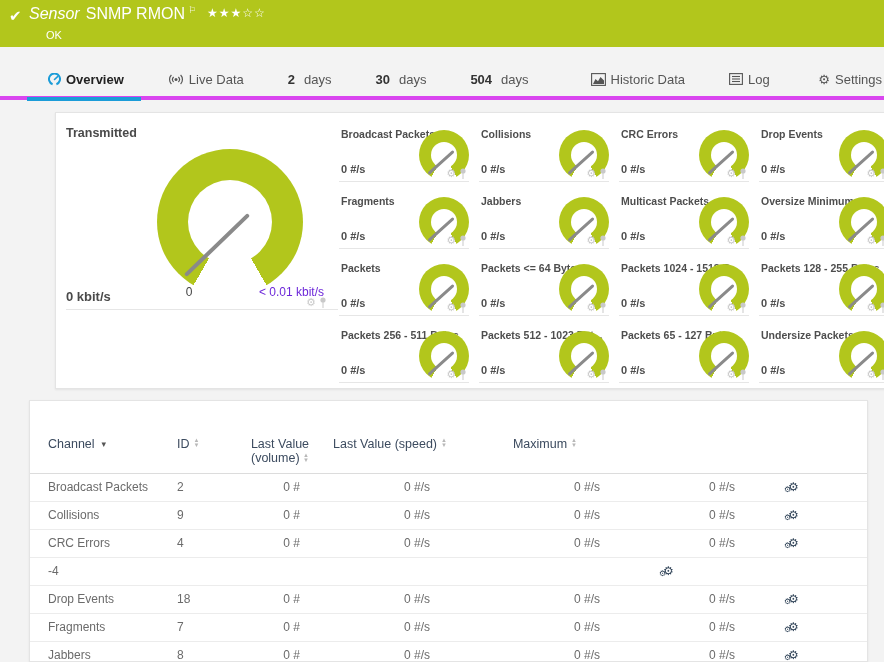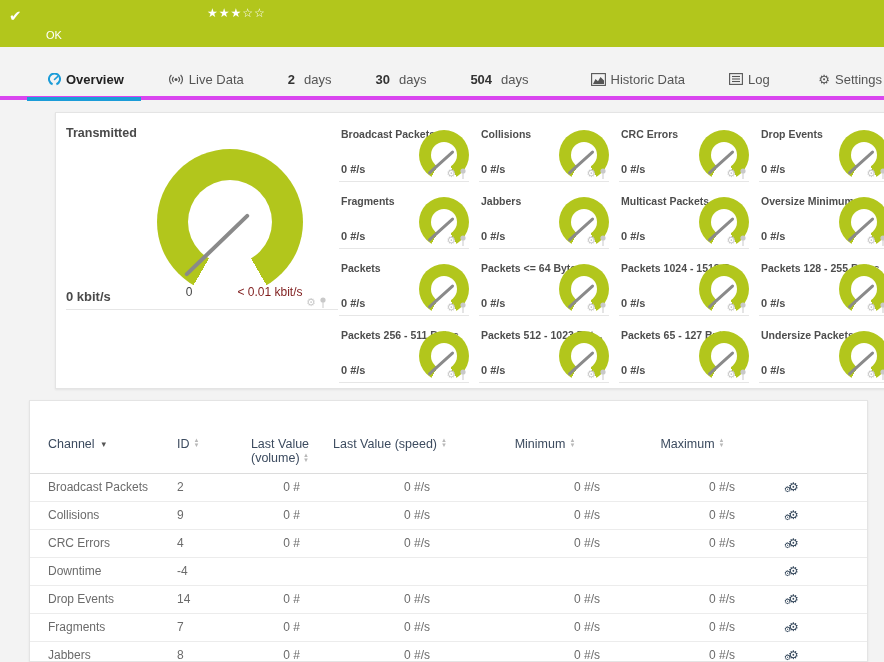--- a/index.html
+++ b/index.html
@@ -39,21 +39,21 @@
   .bigtitle{position:absolute;left:10px;top:13px;font-size:12.5px;font-weight:bold;color:#4a4a4a;}
   .gauge{position:absolute;}
   .gauge .ring{position:absolute;left:0;top:0;width:100%;height:100%;border-radius:50%;
     background:conic-gradient(from 210deg,var(--green) 0 300deg,transparent 300deg 360deg);}
   .gauge .hole{position:absolute;border-radius:50%;background:#fff;}
   .gauge .needle{position:absolute;background:var(--needle);border-radius:3px;}
   .biggauge{left:101px;top:36px;width:146px;height:146px;}
   .biggauge .hole{left:31px;top:31px;width:84px;height:84px;}
   .biggauge .needle{left:16px;top:94px;width:88px;height:4px;transform:rotate(-44deg);}
   .bigmin{position:absolute;left:118px;top:172px;width:30px;text-align:center;font-size:12px;color:#444;}
-  .bigmax{position:absolute;left:160px;top:172px;width:108px;text-align:center;font-size:12px;color:#7f1d1d;}
+  .bigmax{position:absolute;left:160px;top:172px;width:108px;text-align:right;font-size:12px;color:#6d28d9;}
   .bigvalue{position:absolute;left:10px;top:176px;font-size:13px;font-weight:bold;color:#4a4a4a;}
   .bigsep{position:absolute;left:10px;top:196px;width:272px;height:1px;background:#e6e6e6;}
   .bigicons{position:absolute;left:250px;top:184px;}
 
   .micons,.bigicons{display:flex;gap:3px;align-items:center;color:#c9c9c9;}
   .micons .gearico,.bigicons .gearico{font-size:11px;line-height:11px;cursor:pointer;}
   .pinico{cursor:pointer;}
 
   
   .minigrid{position:absolute;left:283px;top:10px;width:550px;display:grid;
@@ -82,20 +82,23 @@
   .c3{padding-right:20px;}.c4{padding-right:30px;}.c5{padding-right:30px;}.c6{padding-right:20px;}
   .c7 .gears{position:relative;display:inline-block;margin-left:33px;color:#33465a;cursor:pointer;}
   .gears .g-big{font-size:12px;}
   .gears .g-sm{position:absolute;left:-4px;bottom:-2px;font-size:8px;}
 </style>
 </head>
 <body>
 
 <div class="topbar">
   <span class="check ico">✔</span>
+  <div class="titleline">
+    <span class="kind">Sensor</span><span>SNMP RMON</span><span class="flag ico">⚐</span>
+  </div>
   <div class="stars ico">★★★☆☆</div>
   <div class="ok">OK</div>
 </div>
 
 <div class="tabs">
   <div class="tab active">
     <svg width="13" height="13" viewBox="0 0 13 13">
       <path d="M4.6 11.2 A5.5 5.5 0 1 1 8.4 11.2" fill="none" stroke="#1b9cd8" stroke-width="2"></path>
       <line x1="6.5" y1="6.5" x2="9.6" y2="3.6" stroke="#1b9cd8" stroke-width="1.6" stroke-linecap="round"></line>
     </svg>
@@ -461,27 +464,20 @@
       <span class="sorter"><span>▲</span><span>▼</span></span></span>
     </div>
     <div class="th center">
       <span>Last Value (speed)</span>
       <span class="sorter">
           <span>▲</span>
           <span>▼</span>
         </span>
     </div>
     <div class="th center">
-      <span>Minimum</span>
-      <span class="sorter">
-          <span>▲</span>
-          <span>▼</span>
-        </span>
-    </div>
-    <div class="th center">
       <span>Maximum</span>
       <span class="sorter">
           <span>▲</span>
           <span>▼</span>
         </span>
     </div>
     <div class="th"></div>
   </div>
 
   <div class="tgrid trow">
@@ -508,32 +504,31 @@
     <div>CRC Errors</div>
     <div>4</div>
     <div class="num c3">0 #</div>
     <div class="num c4">0 #/s</div>
     <div class="num c5">0 #/s</div>
     <div class="num c6">0 #/s</div>
     <div class="c7"><span class="gears ico"><span class="g-big">⚙</span><span class="g-sm">⚙</span></span></div>
   </div>
 
   <div class="tgrid trow">
-    <div>Downtime</div>
     <div>-4</div>
     <div class="num c3"></div>
     <div class="num c4"></div>
     <div class="num c5"></div>
     <div class="num c6"></div>
     <div class="c7"><span class="gears ico"><span class="g-big">⚙</span><span class="g-sm">⚙</span></span></div>
   </div>
 
   <div class="tgrid trow">
     <div>Drop Events</div>
-    <div>14</div>
+    <div>18</div>
     <div class="num c3">0 #</div>
     <div class="num c4">0 #/s</div>
     <div class="num c5">0 #/s</div>
     <div class="num c6">0 #/s</div>
     <div class="c7"><span class="gears ico"><span class="g-big">⚙</span><span class="g-sm">⚙</span></span></div>
   </div>
 
   <div class="tgrid trow">
     <div>Fragments</div>
     <div>7</div>

